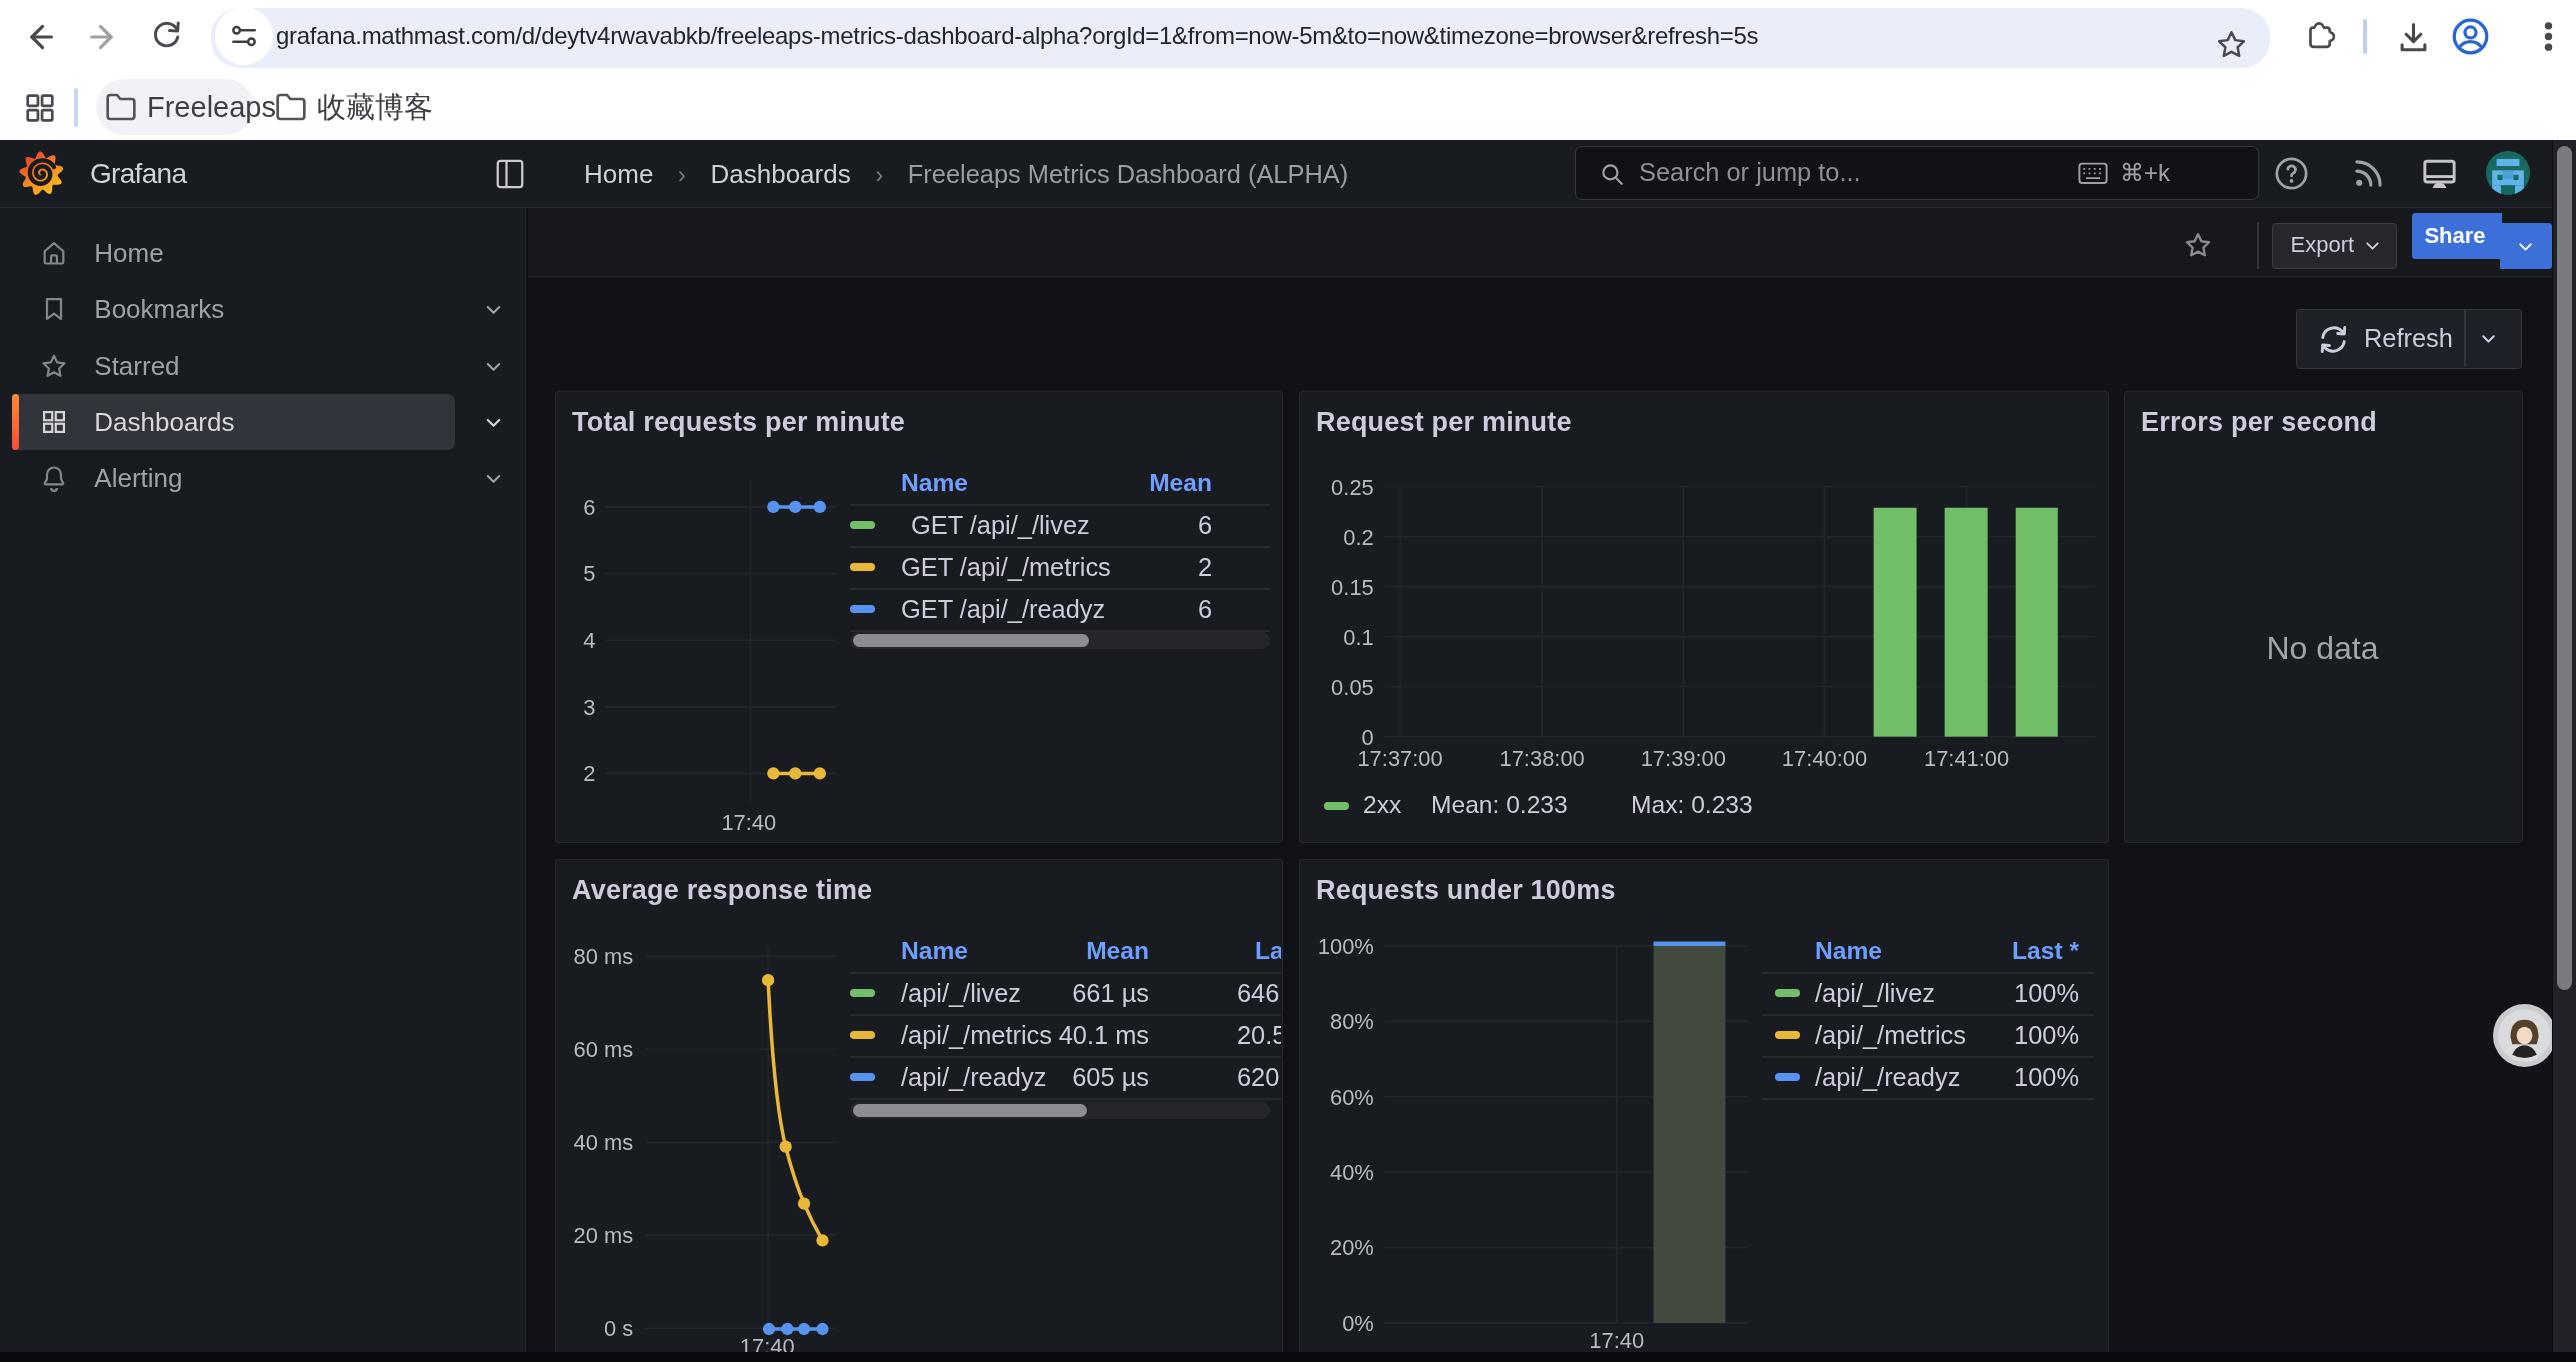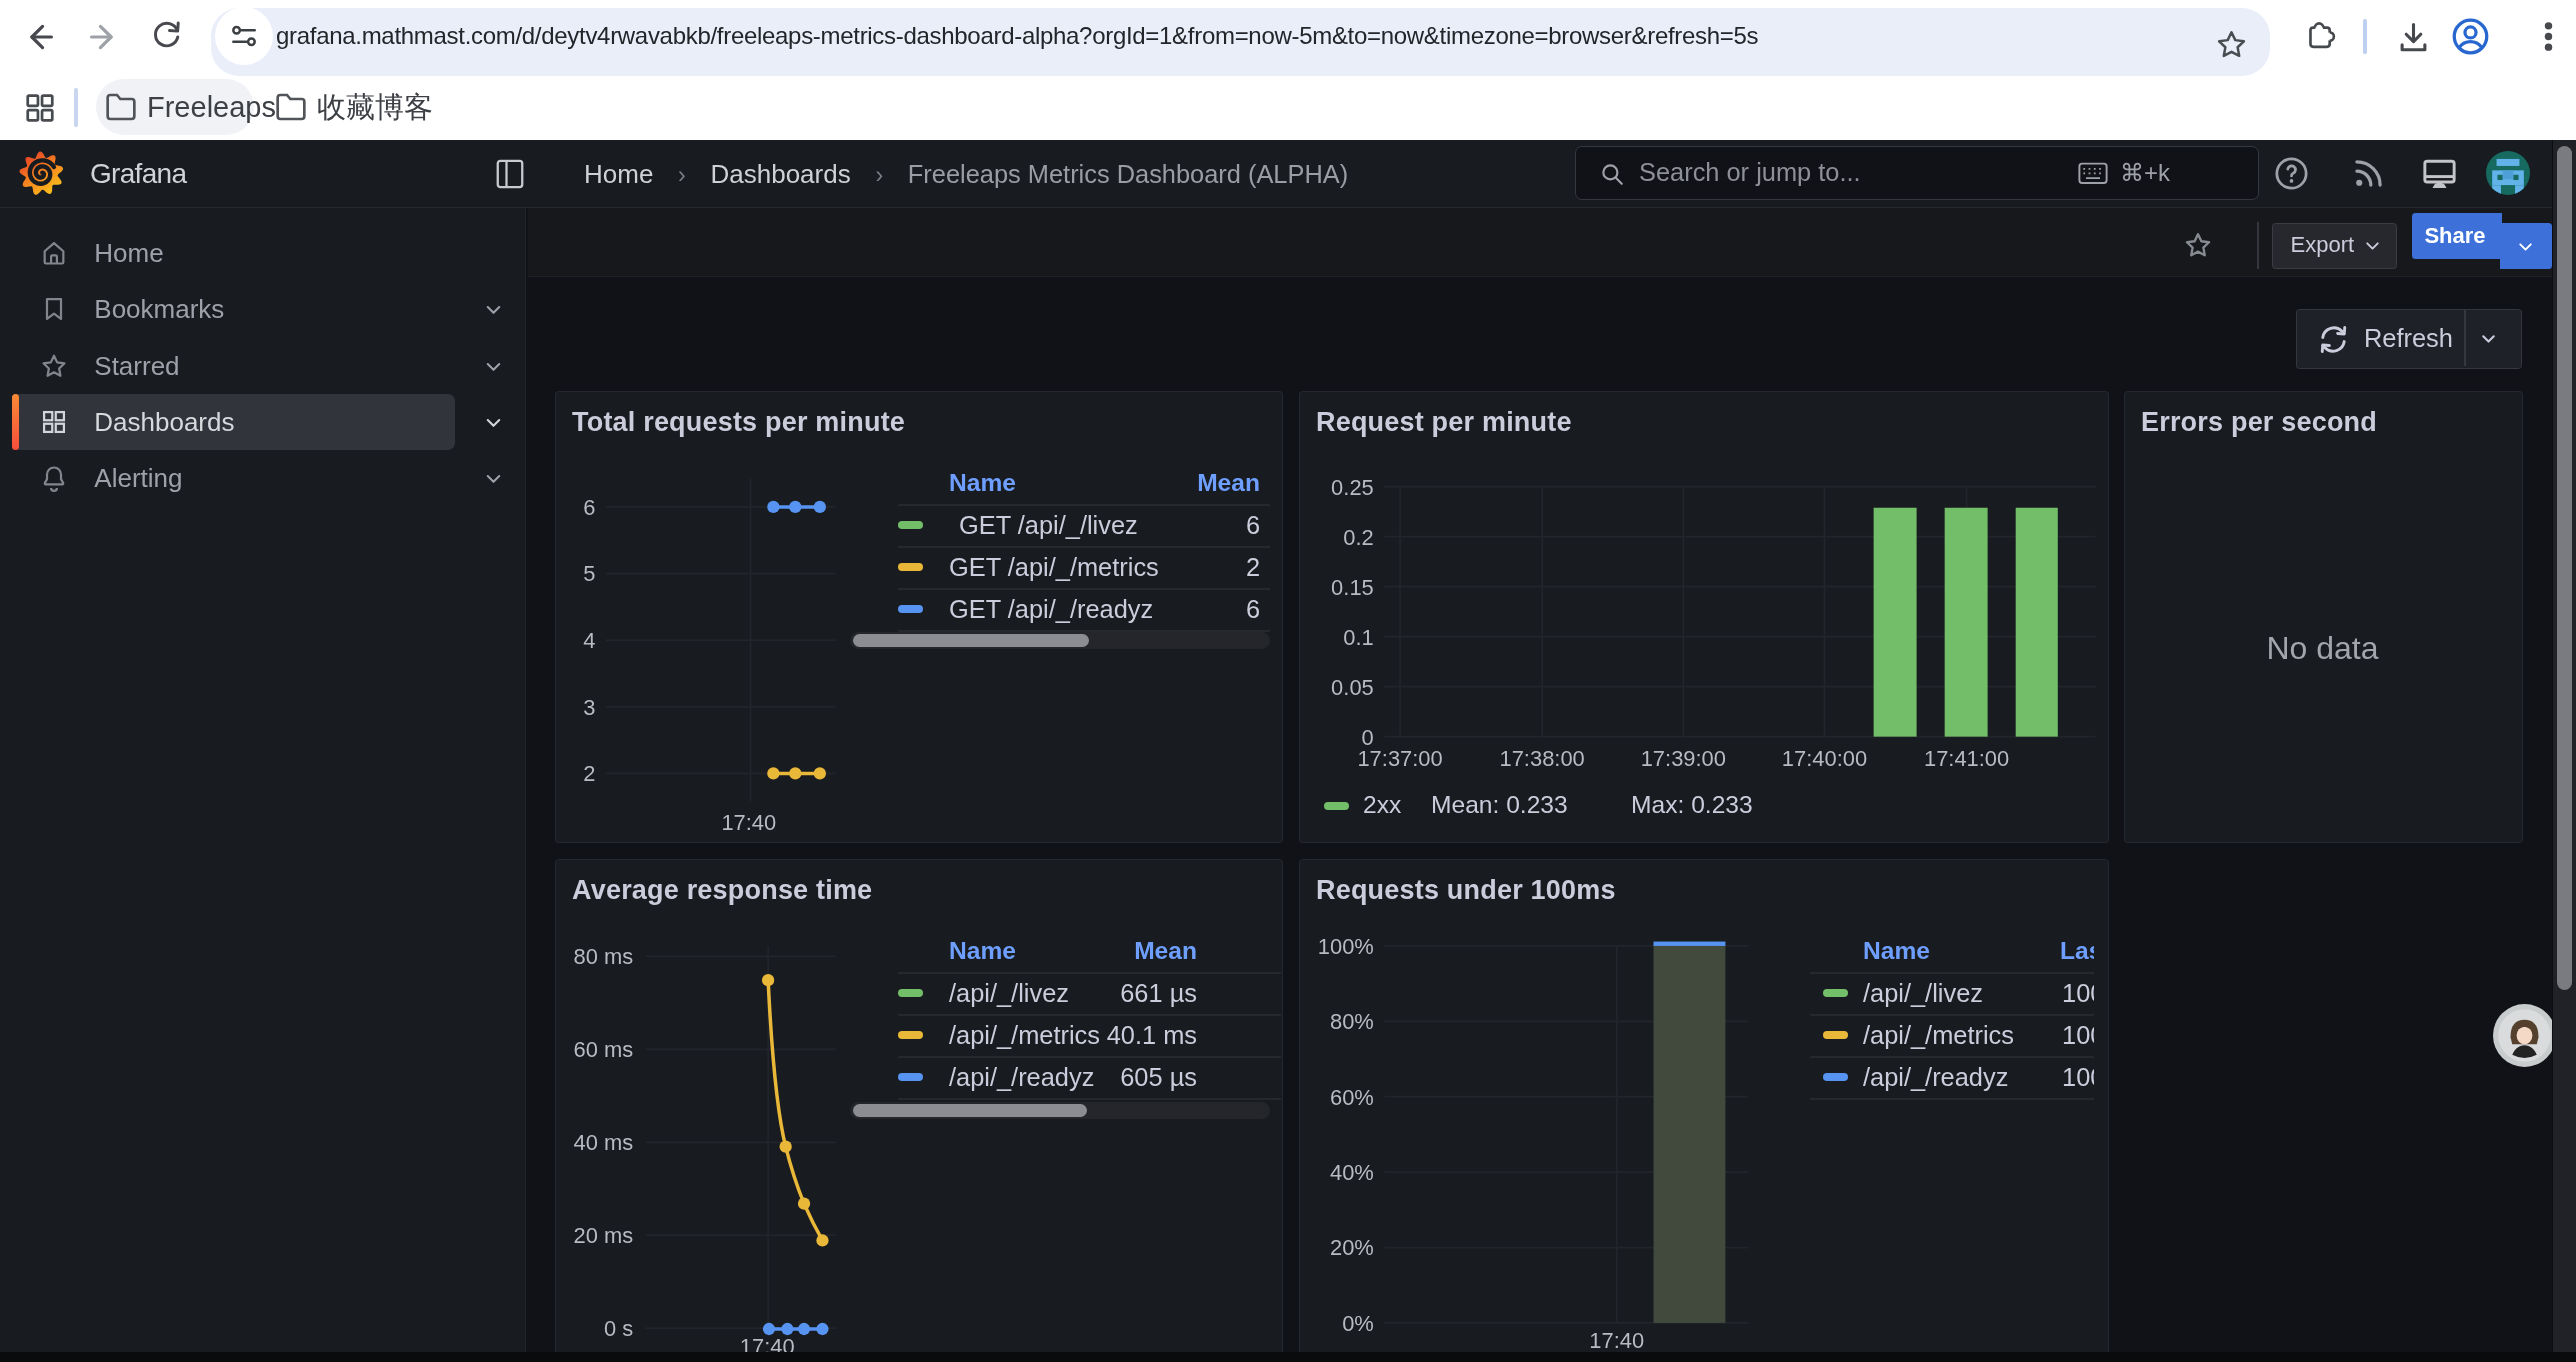--- a/index.html
+++ b/index.html
@@ -2,36 +2,36 @@
 <html style="font-size:14px"><head>
 <meta charset="utf-8">
 <style>
   * { margin:0; padding:0; box-sizing:border-box; }
   html,body { width:2576px; height:1363px; background:#111217; overflow:hidden; }
   body, div, span { font-family:"Liberation Sans", sans-serif; }
   #root { position:relative; width:2576px; height:1363px; overflow:hidden; }
   .abs { position:absolute; }
   
   #chrome { position:absolute; left:0; top:0; width:2576px; height:140px; background:#ffffff; }
-  #urlpill { position:absolute; left:211px; top:8px; width:2059px; height:68px; border-radius:28px; background:#e9eef9; }
+  #urlpill { position:absolute; left:211px; top:8px; width:2059px; height:60px; border-radius:28px; background:#e9eef9; }
   #urltext { position:absolute; left:65px; top:0; height:56px; line-height:56px; font-size:24px; color:#23252a; letter-spacing:-0.3px; white-space:nowrap; }
   .bmtext { font-size:29px; color:#3c3f44; }
   
   #gheader { position:absolute; left:0; top:140px; width:2576px; height:68px; background:#181b1f; border-bottom:1.8px solid #26282e; }
   #sidebar { position:absolute; left:0; top:208px; width:526px; height:1155px; background:#181b1f; border-right:1.8px solid #222429; }
   #toolbar2 { position:absolute; left:528px; top:208px; width:2048px; height:69px; background:#16181c; border-bottom:1.8px solid #202227; }
   .panel { position:absolute; background:#181b1f; border:1.8px solid #25282e; border-radius:3.5px; }
   .ptitle { position:absolute; left:16px; top:15px; font-size:27px; font-weight:600; color:#ccccdc; letter-spacing:0.2px; }
   .menu-item { position:absolute; left:12.3px; width:443px; height:56px; border-radius:7px; color:#9fa1aa; font-size:26px; }
   .menu-item .mi-label { position:absolute; left:82px; top:0; line-height:56px; }
   .menu-item svg.mi-icon { position:absolute; left:28px; top:14px; }
   .menu-item svg.mi-chev { position:absolute; left:470px; top:16.7px; }
   .gbtn { position:absolute; height:60px; background:#1e2127; border:1.8px solid #34373d; border-radius:3.5px; color:#ccccdc; font-size:25.4px; font-weight:500; }
   .legend-table { position:absolute; overflow:hidden; font-size:25.4px; color:#ccccdc; }
-  .legend-table div { white-space:nowrap;margin-left:48px; }
+  .legend-table div { white-space:nowrap; }
   .lt-sep { position:absolute; left:0; right:0; height:1.8px; background:#26282d; }
   .lt-head { position:absolute; color:#6e9fff; font-weight:700; font-size:24.6px; }
   .sw { position:absolute; width:24.6px; height:8px; border-radius:4.4px; }
   .axis { fill:#b9bbc3; font-family:"Liberation Sans",sans-serif; font-size:25px; }
   .gridl { stroke:#22252b; stroke-width:2; }
 </style>
 </head>
 <body>
 <div id="root">
 

